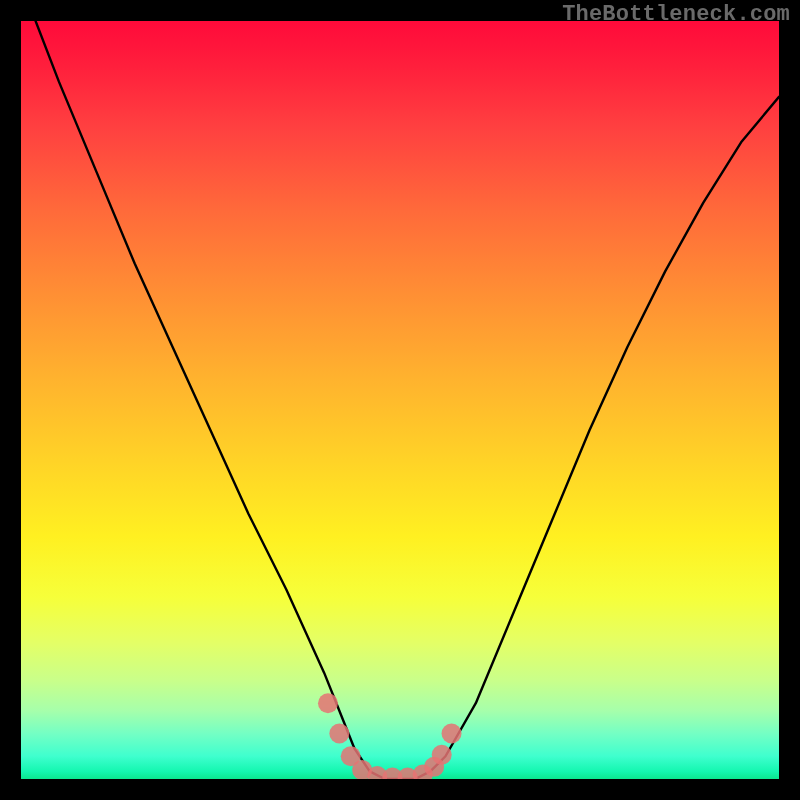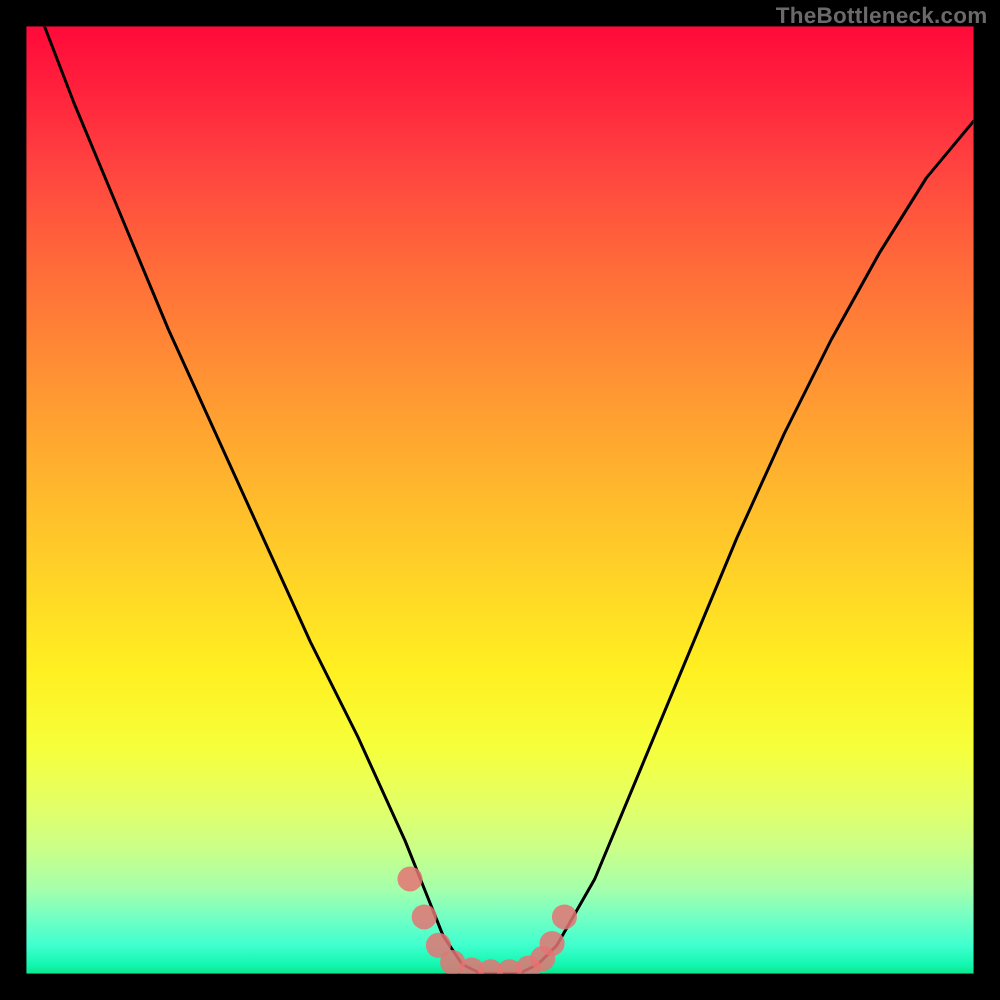--- a/index.html
+++ b/index.html
@@ -45,22 +45,22 @@
       #74ffc4 94%,
       #3fffce 97%,
       #14f7b0 99%,
       #0be78f 100%
     );
   }
   .watermark {
     position: absolute;
     top: 2px;
     right: 10px;
-    font-family: Liberation Sans, sans-serif;
-    font-size: 18px;
+    font-family: Liberation Mono, monospace;
+    font-size: 22px;
     font-weight: 600;
     color: #6a6a6a;
     letter-spacing: 0.2px;
     user-select: none;
   }
   svg.curve {
     position: absolute;
     inset: 0;
   }
 </style>

